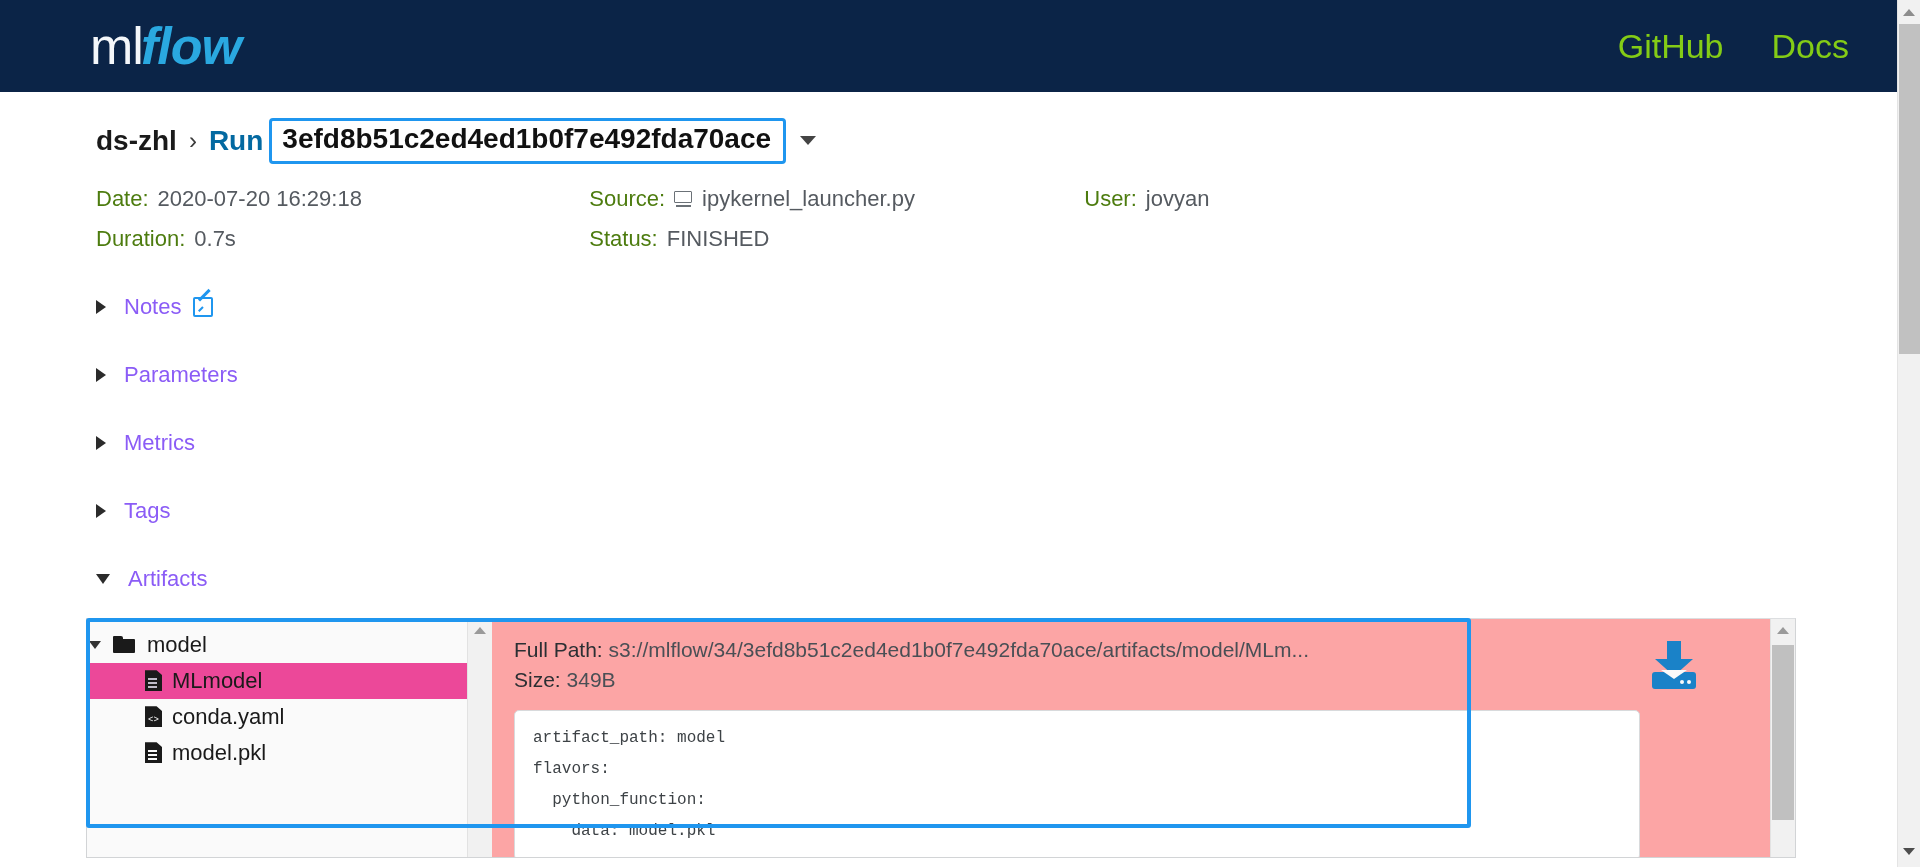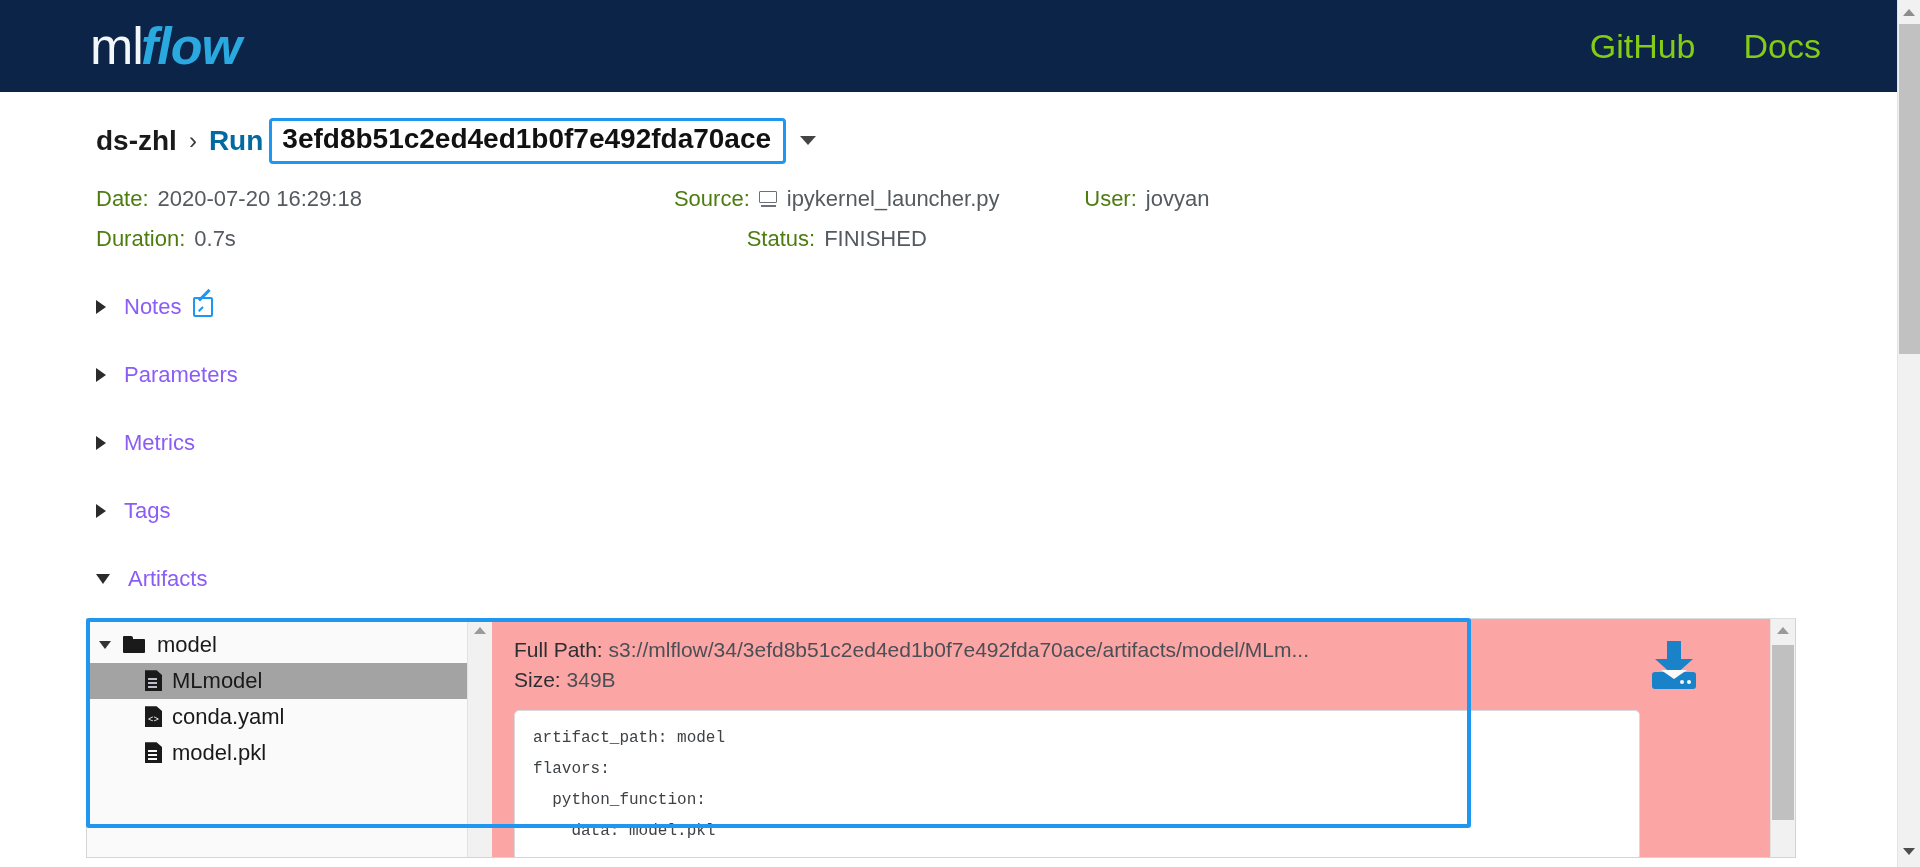--- a/index.html
+++ b/index.html
@@ -26,21 +26,21 @@
     background: #fff;
   }
 
   
   .navbar {
     height: 92px;
     background: #0b2447;
     display: flex;
     align-items: center;
     justify-content: space-between;
-    padding: 0 76px 0 90px;
+    padding: 0 48px 0 90px;
     box-sizing: border-box;
   }
   .logo {
     display: flex;
     align-items: baseline;
     font-size: 52px;
     letter-spacing: -1px;
     line-height: 1;
     user-select: none;
   }
@@ -107,21 +107,21 @@
   .meta-row {
     display: flex;
     margin-bottom: 14px;
   }
   .meta-cell {
     display: flex;
     align-items: center;
     font-size: 22px;
   }
   .meta-cell.c1 { width: 565px; }
-  .meta-cell.c2 { width: 567px; justify-content: center; }
+  .meta-cell.c2 { width: 567px; }
   .meta-cell.c3 { width: 380px; }
   .meta-key {
     color: #4d7c0f;
     font-weight: 400;
     margin-right: 9px;
     white-space: nowrap;
   }
   .meta-val {
     color: #555a60;
     white-space: nowrap;
@@ -243,25 +243,25 @@
     padding-top: 8px;
     box-sizing: border-box;
     flex: none;
   }
   .tree-row {
     display: flex;
     align-items: center;
     height: 36px;
     font-size: 22px;
     color: #1a1a1a;
-    padding-left: 12px;
+    padding-left: 2px;
     cursor: pointer;
     white-space: nowrap;
   }
-  .tree-row.selected { background: #a3a3a3; }
+  .tree-row.selected { background: #ec4899; }
   .tree-row.child { padding-left: 58px; }
   .tree-tri {
     width: 0; height: 0;
     border-left: 6px solid transparent;
     border-right: 6px solid transparent;
     border-top: 8px solid #333;
     margin-right: 12px;
     flex: none;
   }
   .folder-icon {

